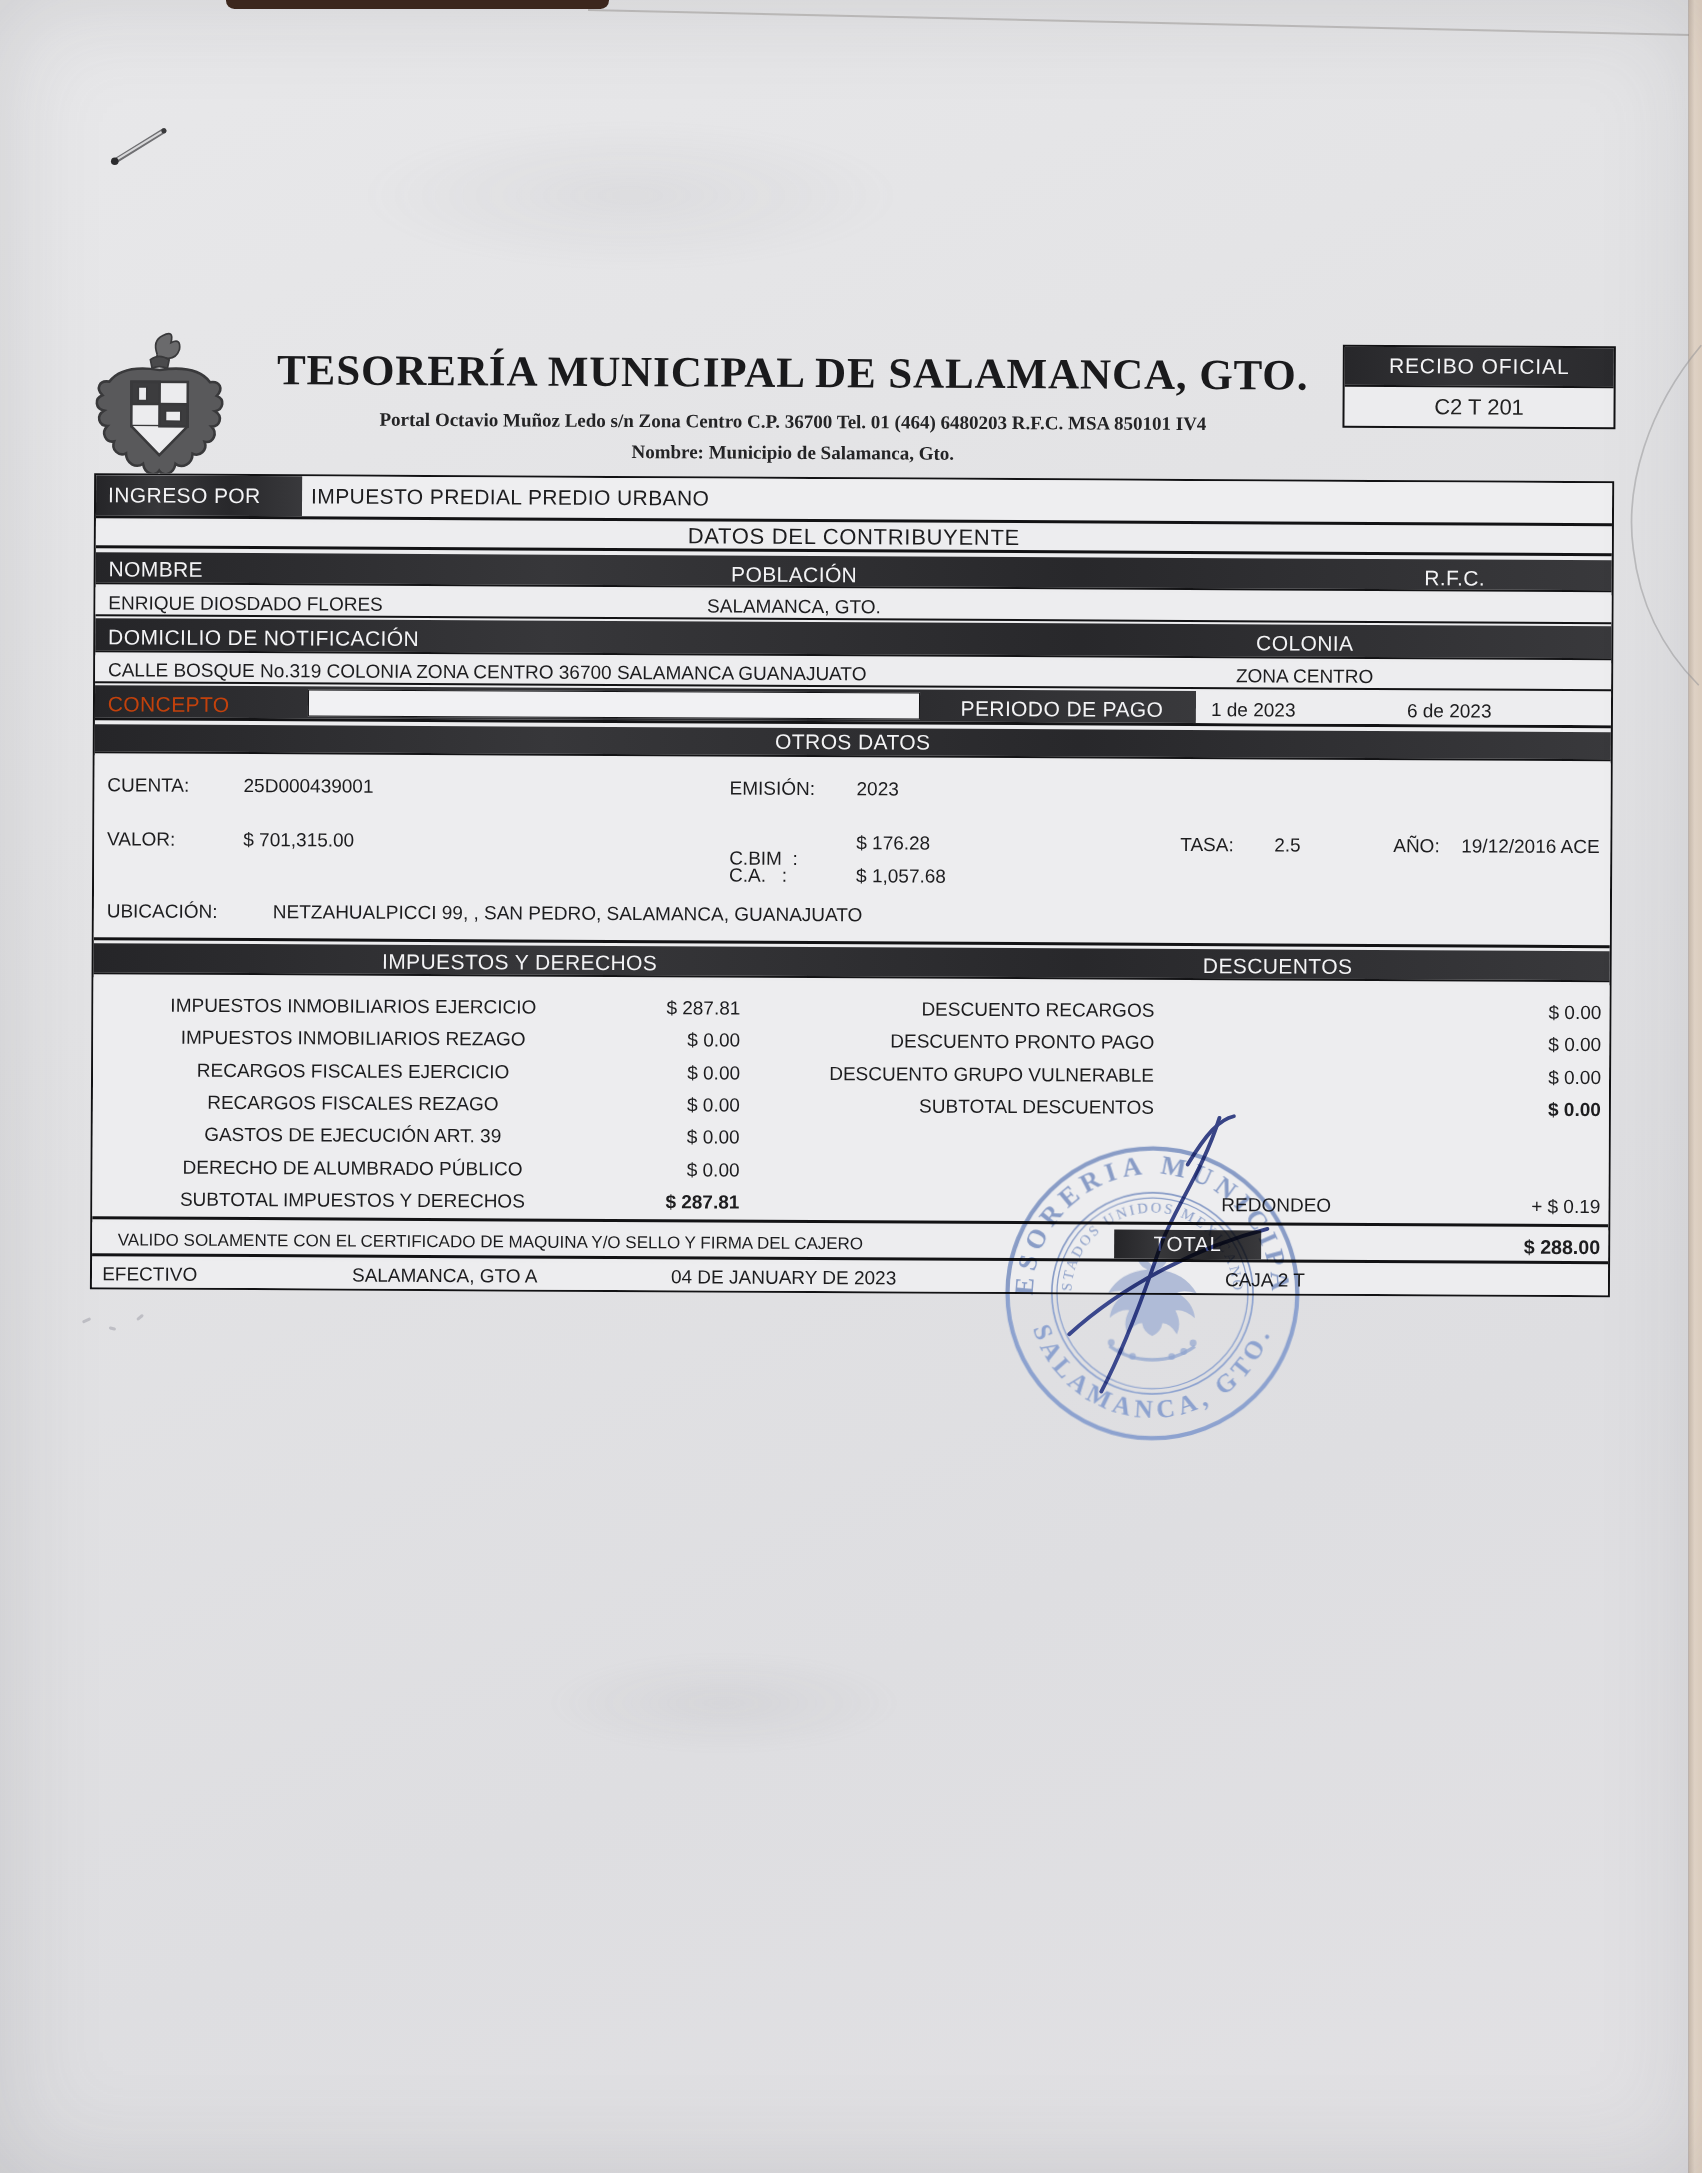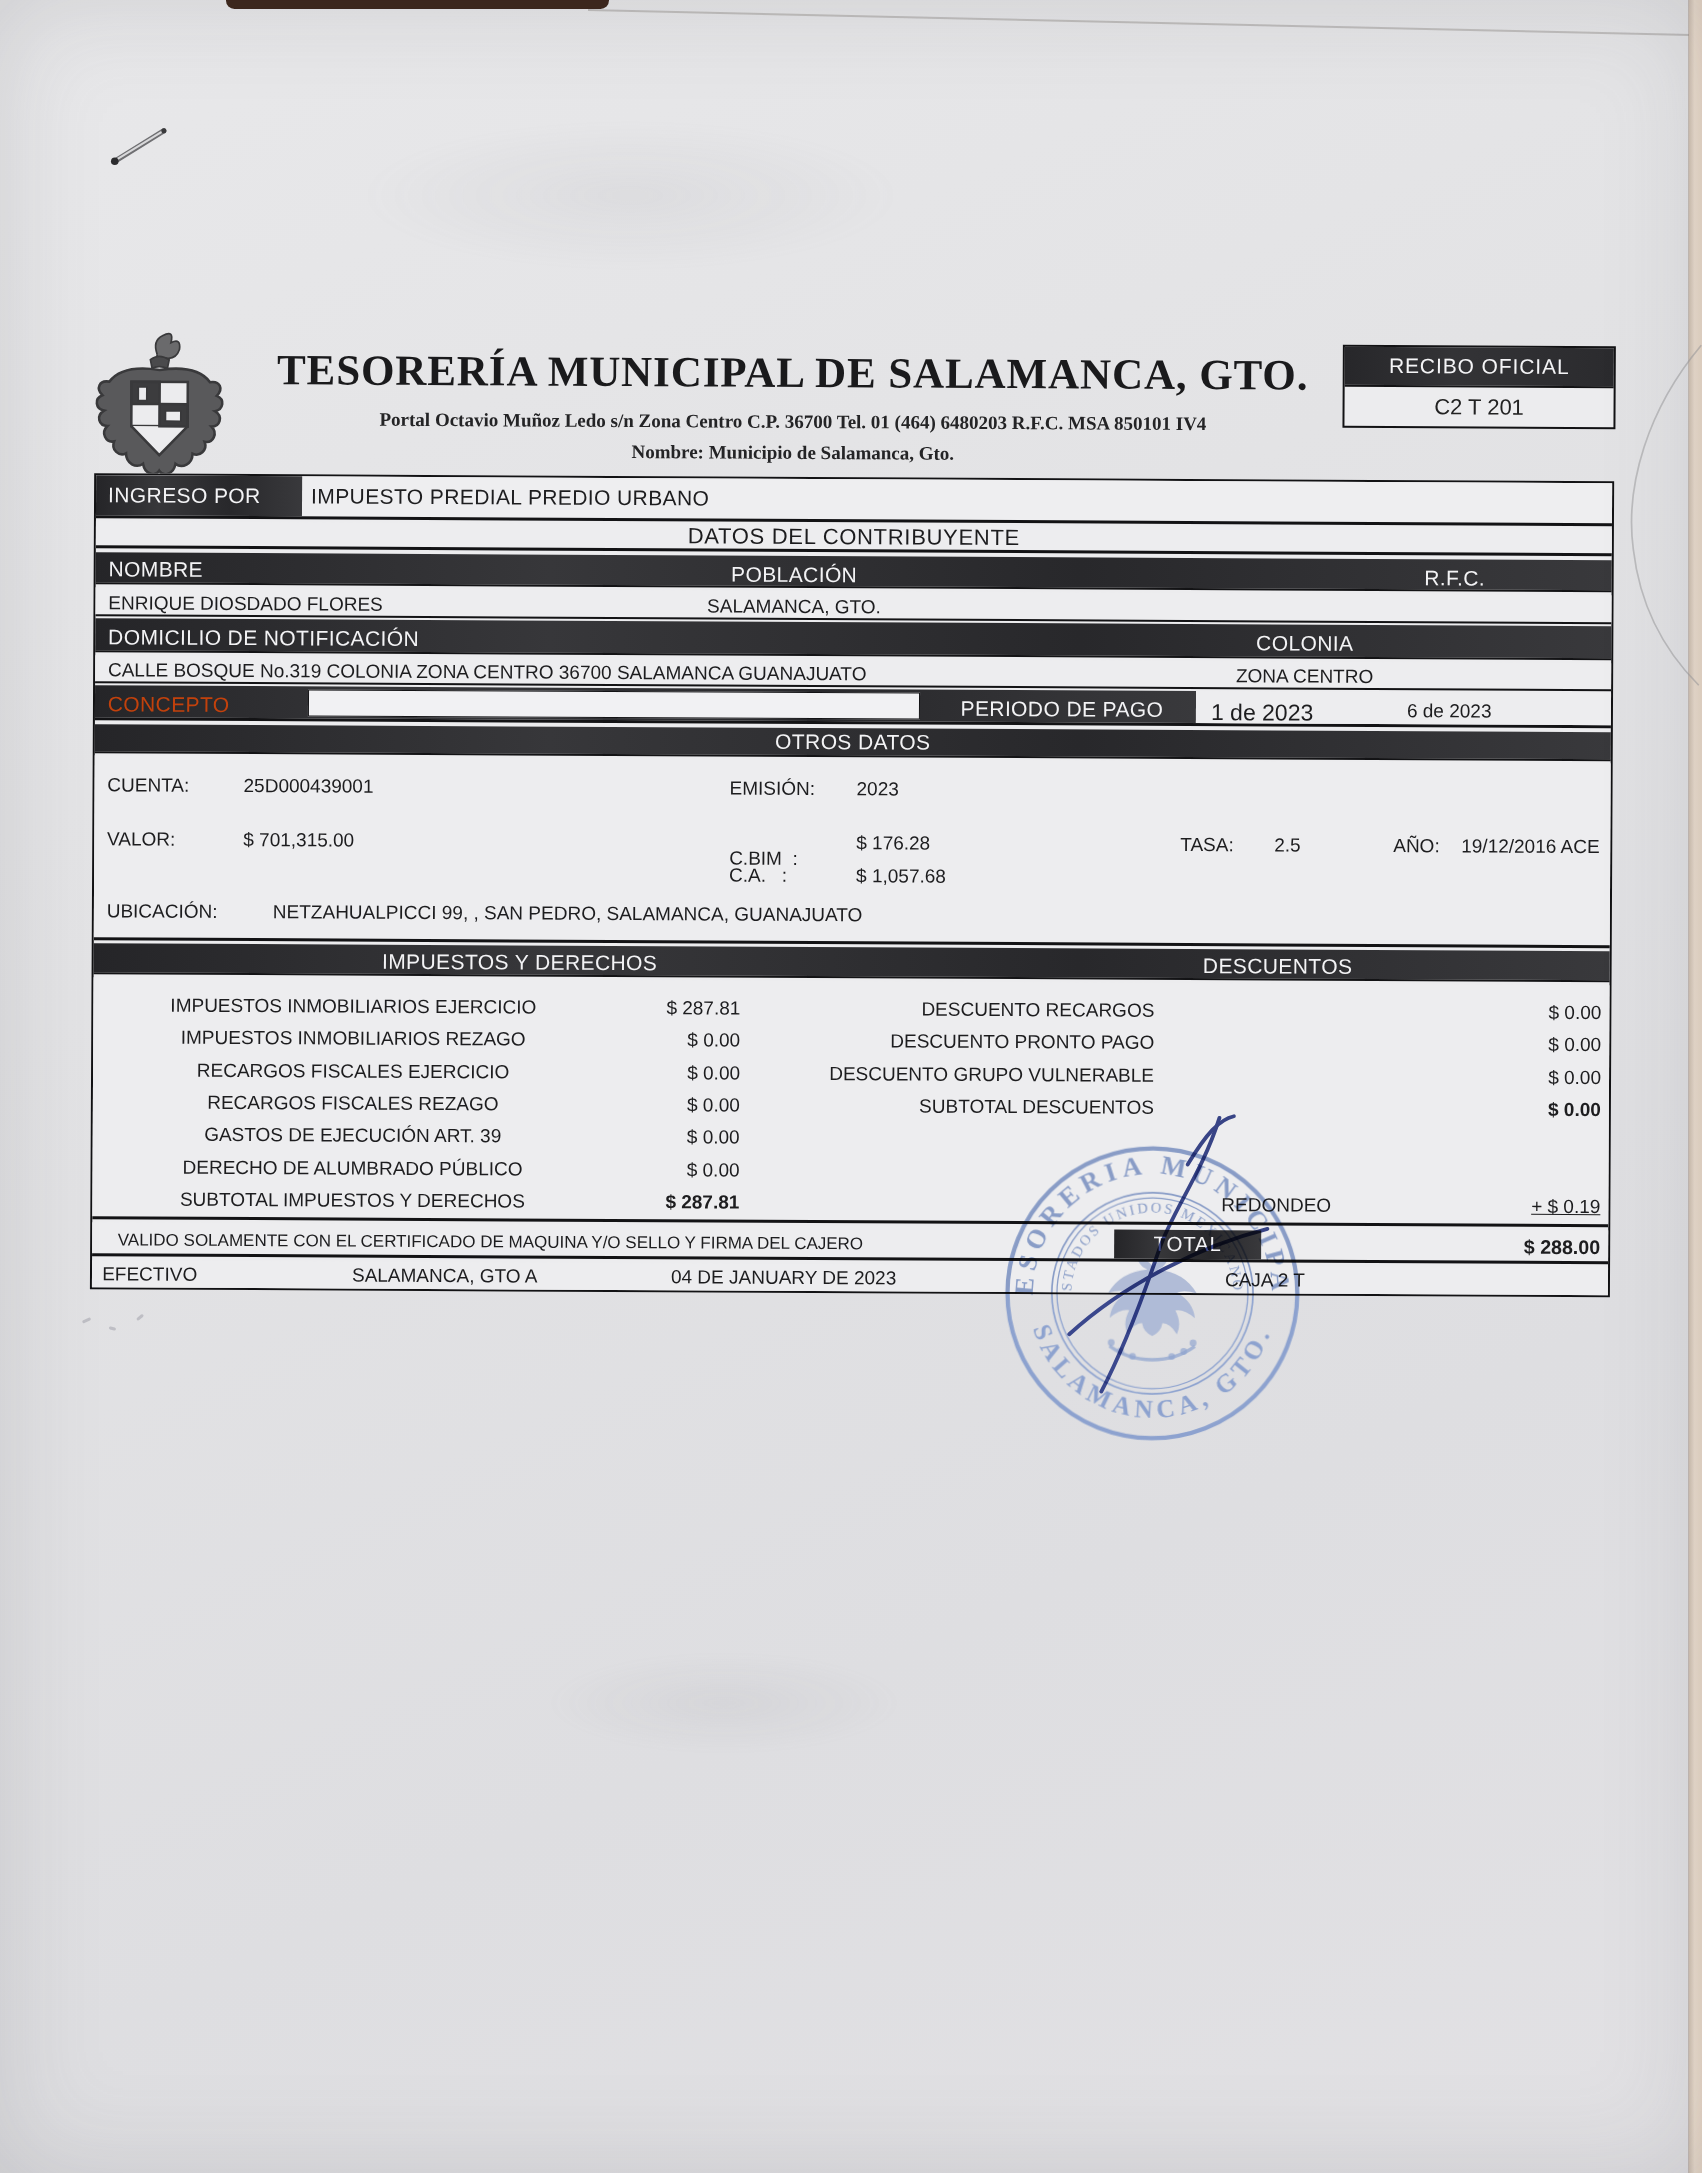--- a/index.html
+++ b/index.html
@@ -156,21 +156,21 @@
         <div class="cellabs" style="left:12.8px;top:4.3px;">CALLE BOSQUE No.319   COLONIA ZONA CENTRO 36700 SALAMANCA GUANAJUATO</div>
         <div class="cellabs" style="left:1116px;width:187px;top:4.3px;text-align:center;">ZONA CENTRO</div>
       </div>
 
       <div class="row r7">
         <div class="darkzone band"></div>
         <div class="whitezone"></div>
         <div class="cellabs bandtext" style="left:12.8px;top:6.8px;color:#c2410c;">CONCEPTO</div>
         <div class="cbox"></div>
         <div class="cellabs bandtext" style="left:839px;width:256px;top:6.8px;text-align:center;color:#f3f3f5;">PERIODO DE PAGO</div>
-        <div class="cellabs" style="left:1116px;top:7.7px;font-size:23px;">1 de 2023</div>
+        <div class="cellabs" style="left:1116px;top:7.7px;font-size:19px;">1 de 2023</div>
         <div class="cellabs" style="left:1312px;top:7.7px;font-size:19px;">6 de 2023</div>
       </div>
 
       <div class="row r8 band bandtext">OTROS DATOS</div>
 
       <div class="row r9">
         <div class="cellabs" style="left:12.8px;top:19px;">CUENTA:</div>
         <div class="cellabs" style="left:149px;top:19px;">25D000439001</div>
         <div class="cellabs" style="left:635px;top:19px;">EMISIÓN:</div>
         <div class="cellabs" style="left:762px;top:19px;">2023</div>
@@ -215,21 +215,21 @@
         <div class="chrow lbl-r" style="top:12px;">DESCUENTO RECARGOS</div>
         <div class="chrow amt-r" style="top:12px;">$ 0.00</div>
         <div class="chrow lbl-r" style="top:44px;">DESCUENTO PRONTO PAGO</div>
         <div class="chrow amt-r" style="top:44px;">$ 0.00</div>
         <div class="chrow lbl-r" style="top:77px;">DESCUENTO GRUPO VULNERABLE</div>
         <div class="chrow amt-r" style="top:77px;">$ 0.00</div>
         <div class="chrow lbl-r" style="top:109px;">SUBTOTAL DESCUENTOS</div>
         <div class="chrow amt-r bold" style="top:109px;">$ 0.00</div>
 
         <div class="chrow" style="top:206px;left:1129px;">REDONDEO</div>
-        <div class="chrow amt-r" style="top:206px;text-decoration:underline;">+ $ 0.19</div>
+        <div class="chrow amt-r" style="top:206px;">+ $ 0.19</div>
       </div>
 
       <div class="row r12">
         <div class="cellabs" style="left:25.6px;top:7.7px;font-size:17px;">VALIDO SOLAMENTE CON EL CERTIFICADO DE MAQUINA Y/O SELLO Y FIRMA DEL CAJERO</div>
         <div class="cellabs band" style="left:1022px;top:1.7px;width:147px;height:29px;display:flex;align-items:center;justify-content:center;font-size:20.4px;letter-spacing:0.9px;">TOTAL</div>
         <div class="cellabs bold" style="left:1329px;width:179px;top:6px;text-align:right;font-size:19.6px;">$ 288.00</div>
       </div>
 
       <div class="row r13">
         <div class="cellabs" style="left:10.2px;top:3.4px;">EFECTIVO</div>

